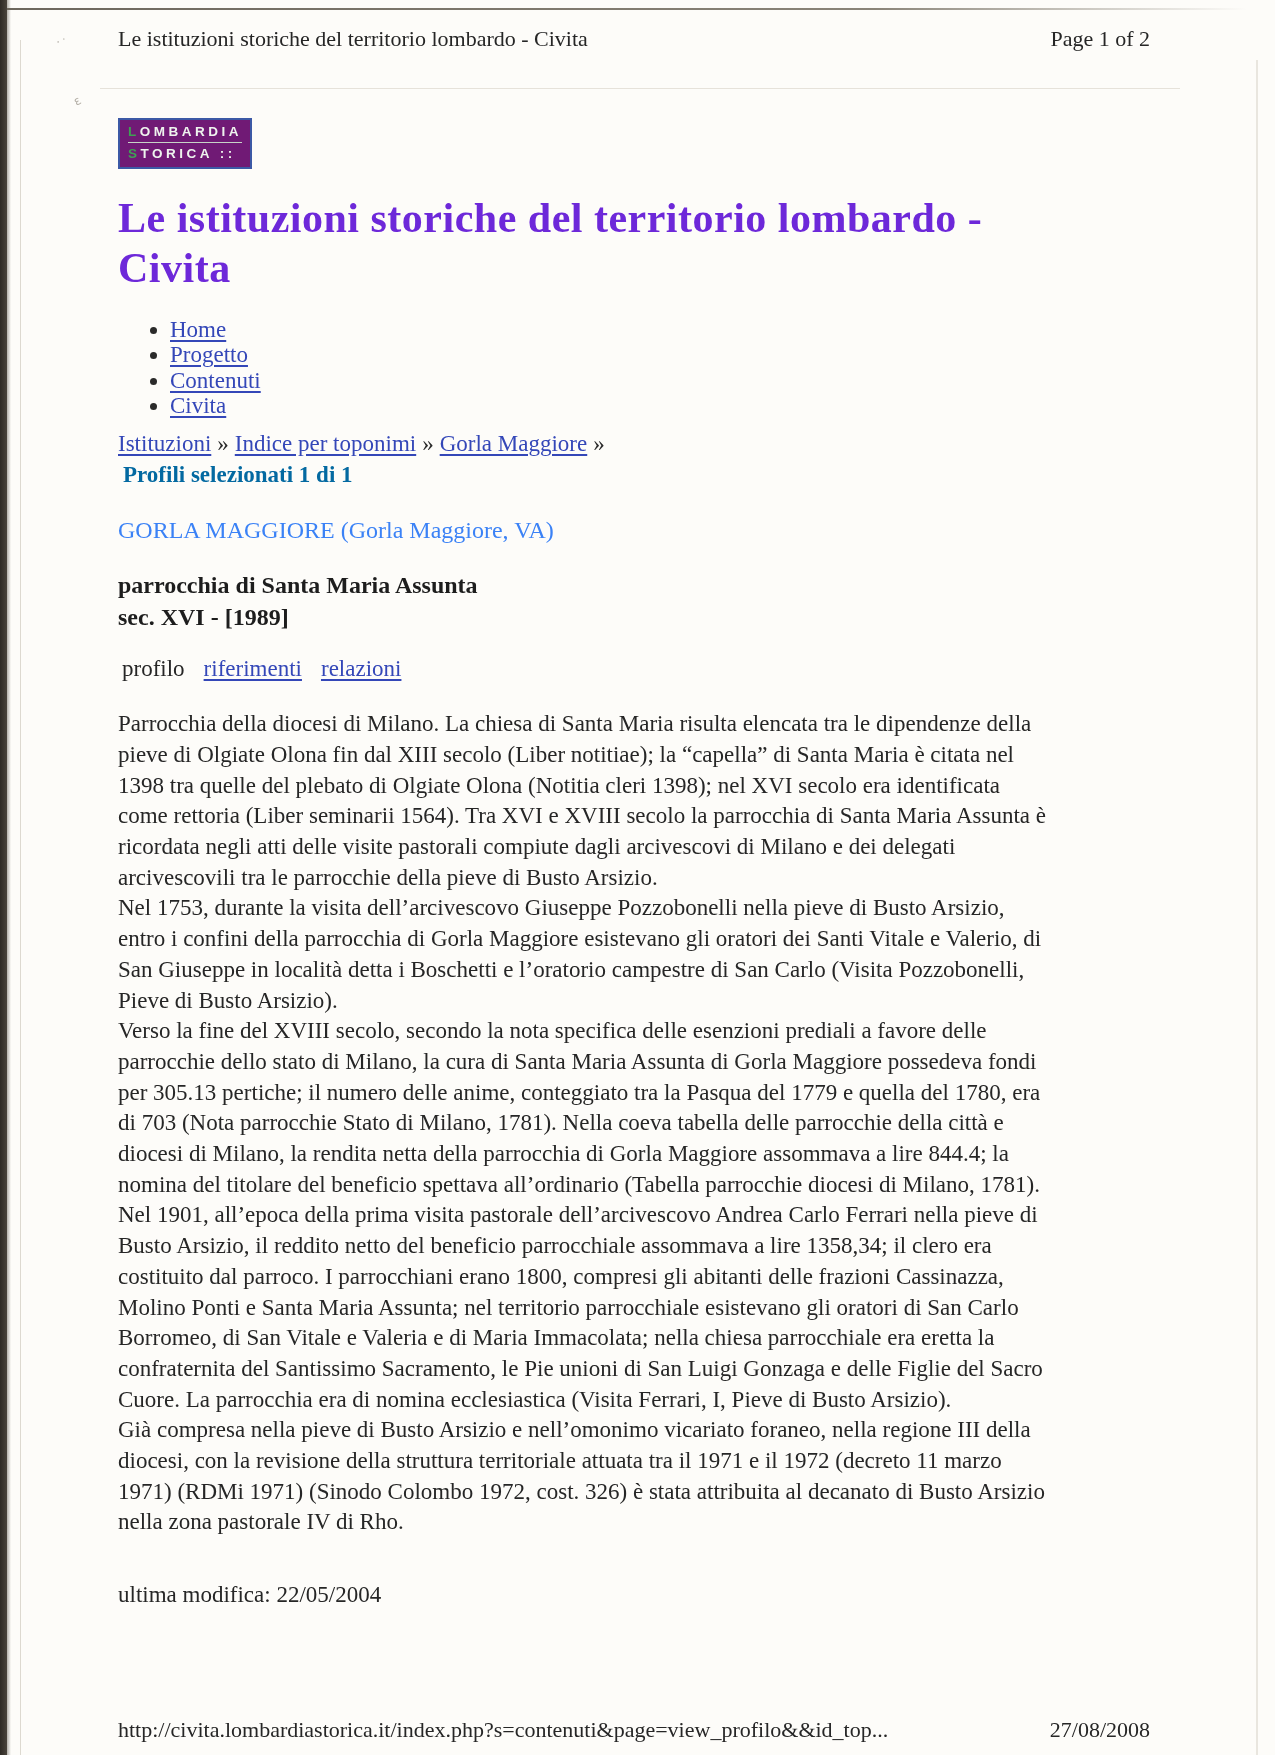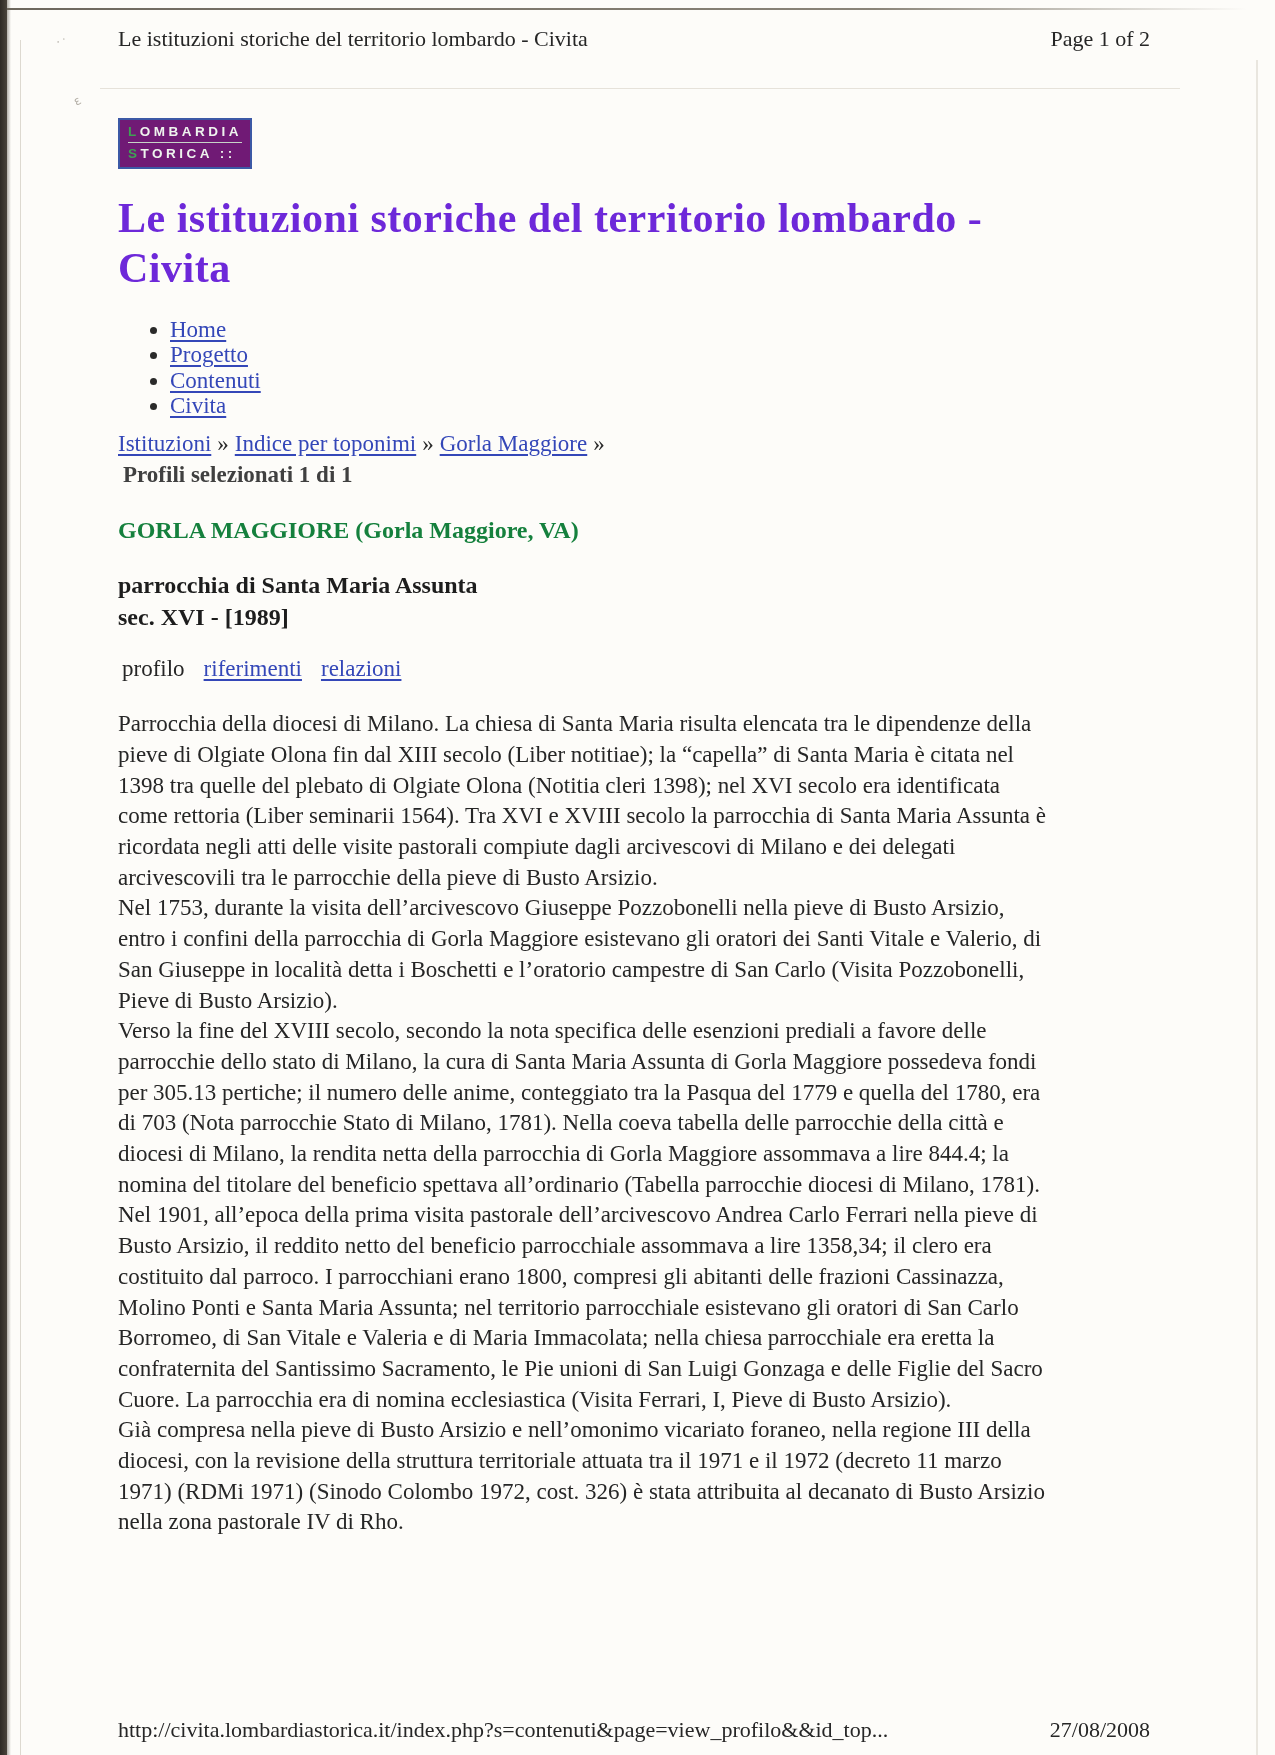--- a/index.html
+++ b/index.html
@@ -53,23 +53,23 @@
     font-size:42px;line-height:50px;font-weight:bold;color:#6d28d9;
     white-space:pre-line;letter-spacing:.5px;
   }
   
   .nav-list{margin:24px 0 12px 0;padding:0 0 0 52px;list-style:disc;color:#2a2a2a;}
   .nav-list li{font-size:23px;line-height:25.3px;}
   .nav-list a, a.link{color:#3447b8;text-decoration:underline;text-underline-offset:3px;cursor:pointer;}
   
   .breadcrumb{margin-top:2px;font-size:23px;line-height:28px;color:#2a2a2a;}
   .breadcrumb .sep{color:#2a2a2a;margin:0 6px;}
-  .results-line{margin-top:4px;font-size:23px;font-weight:bold;color:#404040;padding-left:5px;}
+  .results-line{margin-top:4px;font-size:23px;font-weight:bold;color:#0369a1;padding-left:5px;}
   
-  .profile-heading{margin-top:29px;font-size:24px;font-weight:bold;color:#15803d;}
+  .profile-heading{margin-top:29px;font-size:24px;font-weight:normal;color:#3b82f6;}
   .profile-subheading{margin-top:25px;font-size:24px;line-height:32px;font-weight:bold;color:#1d1d1d;white-space:pre-line;}
   .profile-tabs{margin-top:23px;font-size:23px;padding-left:4px;color:#262626;}
   .profile-tabs a{margin-left:19px;}
   
   .body-text{margin:27px 0 0 0;font-size:23px;line-height:30.7px;color:#262626;white-space:pre-line;}
   .last-modified{margin-top:44px;font-size:23px;color:#262626;}
   
   .print-footer{
     position:absolute;left:118px;bottom:12px;width:1032px;
     display:flex;justify-content:space-between;align-items:baseline;
@@ -155,20 +155,21 @@
 costituito dal parroco. I parrocchiani erano 1800, compresi gli abitanti delle frazioni Cassinazza,
 Molino Ponti e Santa Maria Assunta; nel territorio parrocchiale esistevano gli oratori di San Carlo
 Borromeo, di San Vitale e Valeria e di Maria Immacolata; nella chiesa parrocchiale era eretta la
 confraternita del Santissimo Sacramento, le Pie unioni di San Luigi Gonzaga e delle Figlie del Sacro
 Cuore. La parrocchia era di nomina ecclesiastica (Visita Ferrari, I, Pieve di Busto Arsizio).
 Già compresa nella pieve di Busto Arsizio e nell’omonimo vicariato foraneo, nella regione III della
 diocesi, con la revisione della struttura territoriale attuata tra il 1971 e il 1972 (decreto 11 marzo
 1971) (RDMi 1971) (Sinodo Colombo 1972, cost. 326) è stata attribuita al decanato di Busto Arsizio
 nella zona pastorale IV di Rho.</p>
 
+    <div class="last-modified">ultima modifica: 22/05/2004</div>
   </div>
 
   <div class="print-footer">
     <span>http://civita.lombardiastorica.it/index.php?s=contenuti&amp;page=view_profilo&amp;&amp;id_top...</span>
     <span>27/08/2008</span>
   </div>
 
 </div>
 
 </body></html>

